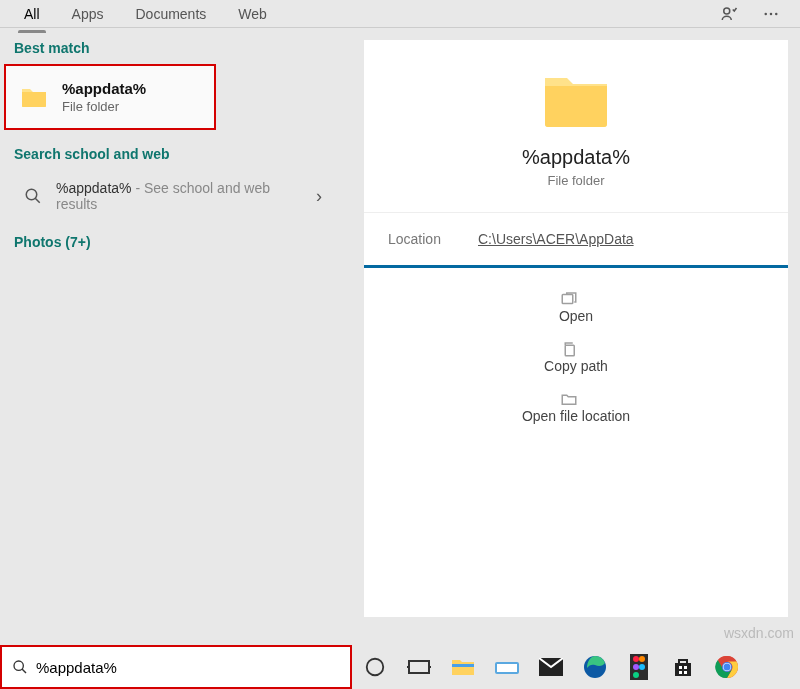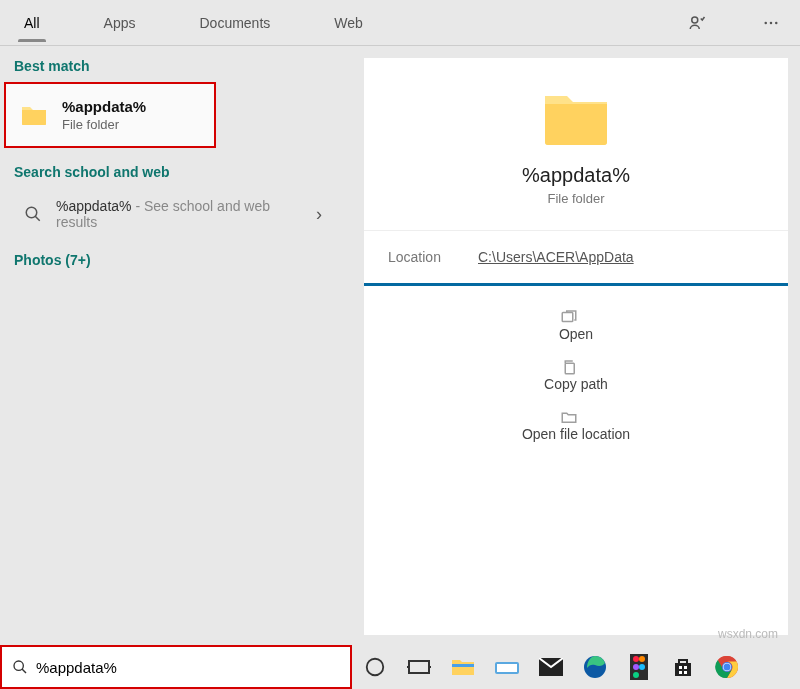--- a/index.html
+++ b/index.html
@@ -1,18 +1,18 @@
 <!DOCTYPE html>
 <html><head>
   <meta charset="utf-8">
   <style>
     * { margin: 0; padding: 0; box-sizing: border-box; font-family: "Segoe UI", Arial, sans-serif; }
     body { width: 800px; height: 689px; background: #e8e8e8; overflow: hidden; position: relative; }
     
-    .tabs { display: flex; align-items: center; height: 46px; padding: 0 8px; border-bottom: 1px solid #ccc; background: #e8e8e8; gap: 32px; }
+    .tabs { display: flex; align-items: center; height: 28px; padding: 0 8px; border-bottom: 1px solid #ccc; background: #e8e8e8; }
     .tab { padding: 10px 16px; font-size: 14px; color: #555; cursor: pointer; position: relative; }
     .tab.active { color: #000; }
     .tab.active::after { content: ""; position: absolute; bottom: -1px; left: 10px; right: 10px; height: 3px; background: #888; border-radius: 2px 2px 0 0; }
     .tab .chev { margin-left: 4px; font-size: 10px; }
     .tabs-spacer { flex: 1; }
     .tabs-icon { padding: 8px 12px; color: #555; cursor: pointer; }
     
     .main { display: flex; height: 601px; }
     .left { width: 352px; background: #e8e8e8; }
     .right { flex: 1; background: #e8e8e8; padding: 12px; }
@@ -236,13 +236,13 @@
         <path d="M12 1a11 11 0 0 1 9.5 5.5H12a5.5 5.5 0 0 0-4.9 3L2.8 5A11 11 0 0 1 12 1z" fill="#db4437"></path>
         <path d="M23 12a11 11 0 0 1-11 11l4.9-8.5A5.5 5.5 0 0 0 12 6.5h9.5c1 1.7 1.5 3.5 1.5 5.5z" fill="#ffcd40"></path>
         <path d="M12 23A11 11 0 0 1 2.8 5l4.3 7.5a5.5 5.5 0 0 0 9.8 2L12 23z" fill="#0f9d58"></path>
         <circle cx="12" cy="12" r="5" fill="#4285f4"></circle>
         <circle cx="12" cy="12" r="4" fill="#fff"></circle>
         <circle cx="12" cy="12" r="3.5" fill="#4285f4"></circle>
       </svg>
   </div>
 </div>
 
-<div style="position:absolute;bottom:48px;right:22px;font-size:12px;color:#bbb">wsxdn.com</div>
+<div style="position:absolute;bottom:48px;right:6px;font-size:14px;color:#bbb">wsxdn.com</div>
 
 </body></html>

